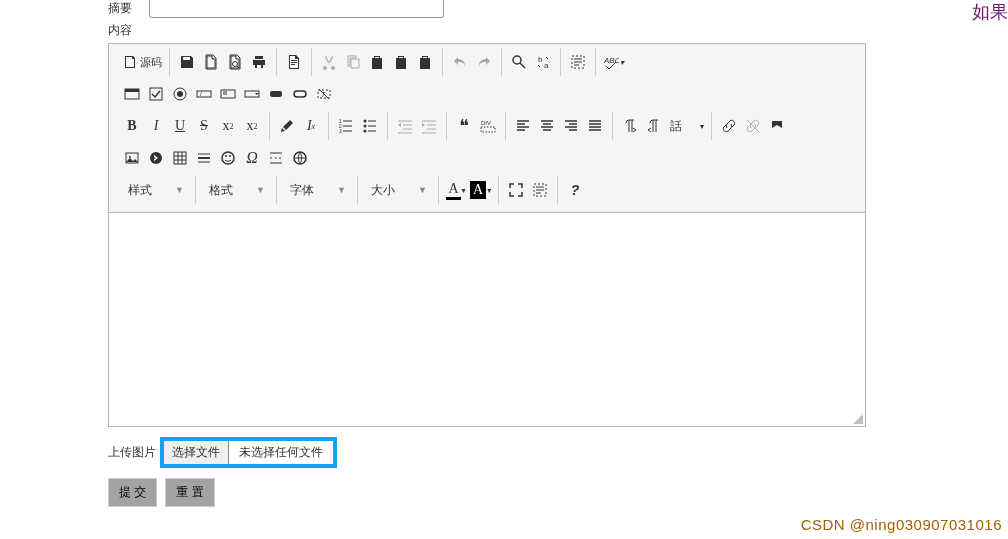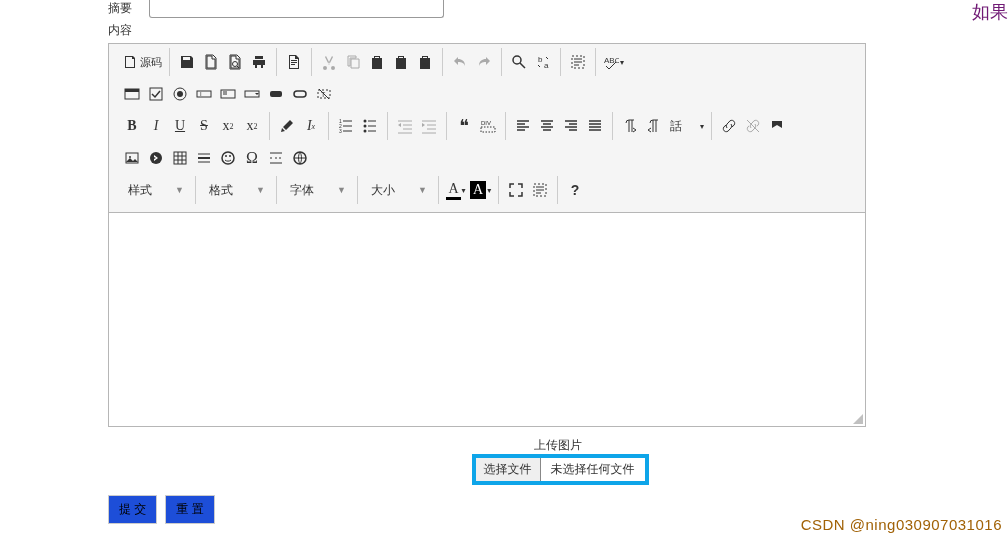--- a/index.html
+++ b/index.html
@@ -4,34 +4,34 @@
 <style>
 * { box-sizing: border-box; margin: 0; padding: 0; }
 body { font-family: Arial, "Microsoft YaHei", sans-serif; font-size: 12px; background: #fff; color: #333; width: 1008px; }
 .form-row { margin: 4px 0 4px 108px; display: flex; align-items: center; }
 .form-label { min-width: 35px; font-size: 12px; }
 .partial-input { margin-left: 6px; border: 1px solid #999; height: 18px; width: 295px; border-top: none; border-radius: 0 0 3px 3px; }
 .editor-wrap { margin: 4px 0 0 108px; width: 758px; }
 .toolbar { border: 1px solid #b6b6b6; border-bottom: none; background: #f5f5f5; padding: 4px 6px; }
 .tb-row { display: flex; flex-wrap: wrap; align-items: flex-start; gap: 0; min-height: 32px; }
 .tb-group { display: flex; align-items: center; border-right: 1px solid #ccc; padding: 0 5px; height: 28px; }
-.tb-group:last-child { border-right: none; }
+.tb-group:last-child { border-right: none; font-style: italic; }
 .tb-btn { display: flex; align-items: center; justify-content: center; min-width: 24px; height: 24px; cursor: pointer; font-size: 14px; color: #333; padding: 0 2px; border-radius: 2px; }
 .tb-btn svg { width: 16px; height: 16px; fill: currentColor; }
 .tb-btn.src { font-size: 11px; gap: 2px; }
 .tb-combo { display: flex; align-items: center; height: 24px; padding: 0 6px 0 8px; cursor: pointer; font-size: 12px; color: #333; min-width: 70px; justify-content: space-between; }
 .tb-combo .arrow { font-size: 9px; color: #888; margin-left: 6px; }
 .edit-area { border: 1px solid #b6b6b6; background: #fff; height: 215px; position: relative; }
 .resize-grip { position: absolute; right: 2px; bottom: 2px; width: 0; height: 0; border-style: solid; border-width: 0 0 10px 10px; border-color: transparent transparent #c0c0c0 transparent; cursor: nwse-resize; }
-.file-row { margin: 10px 0 0 108px; display: flex; align-items: center; font-size: 12px; flex-direction: column; }
+.file-row { margin: 10px 0 0 108px; display: flex; align-items: center; font-size: 12px; }
 .file-widget { display: inline-flex; border: 4px solid #0ea5e9; background: #efefef; margin-left: 4px; }
 .file-btn { padding: 3px 8px; border-right: 1px solid #888; cursor: pointer; }
 .file-text { padding: 3px 10px; background: #fff; }
 .action-row { margin: 10px 0 0 108px; display: flex; gap: 8px; }
-.action-btn { padding: 5px 10px; background: #1d4ed8; border: 1px solid #ccc; font-size: 12px; cursor: pointer; font-family: inherit; }
+.action-btn { padding: 5px 10px; background: #a3a3a3; border: 1px solid #ccc; font-size: 12px; cursor: pointer; font-family: inherit; }
 .watermark { position: fixed; right: 6px; bottom: 6px; color: #a16207; font-size: 15px; letter-spacing: 0.5px; }
 .corner-text { position: absolute; right: 0; top: 0; font-size: 18px; color: #701a75; font-family: "Microsoft YaHei"; }
 .muted svg { color: #aaa; }
 .caret { font-size: 8px; margin-left: 1px; color: #333; }
 .under { text-decoration: underline; }
 </style>
 </head>
 <body>
 
 <div class="corner-text">如果</div>

